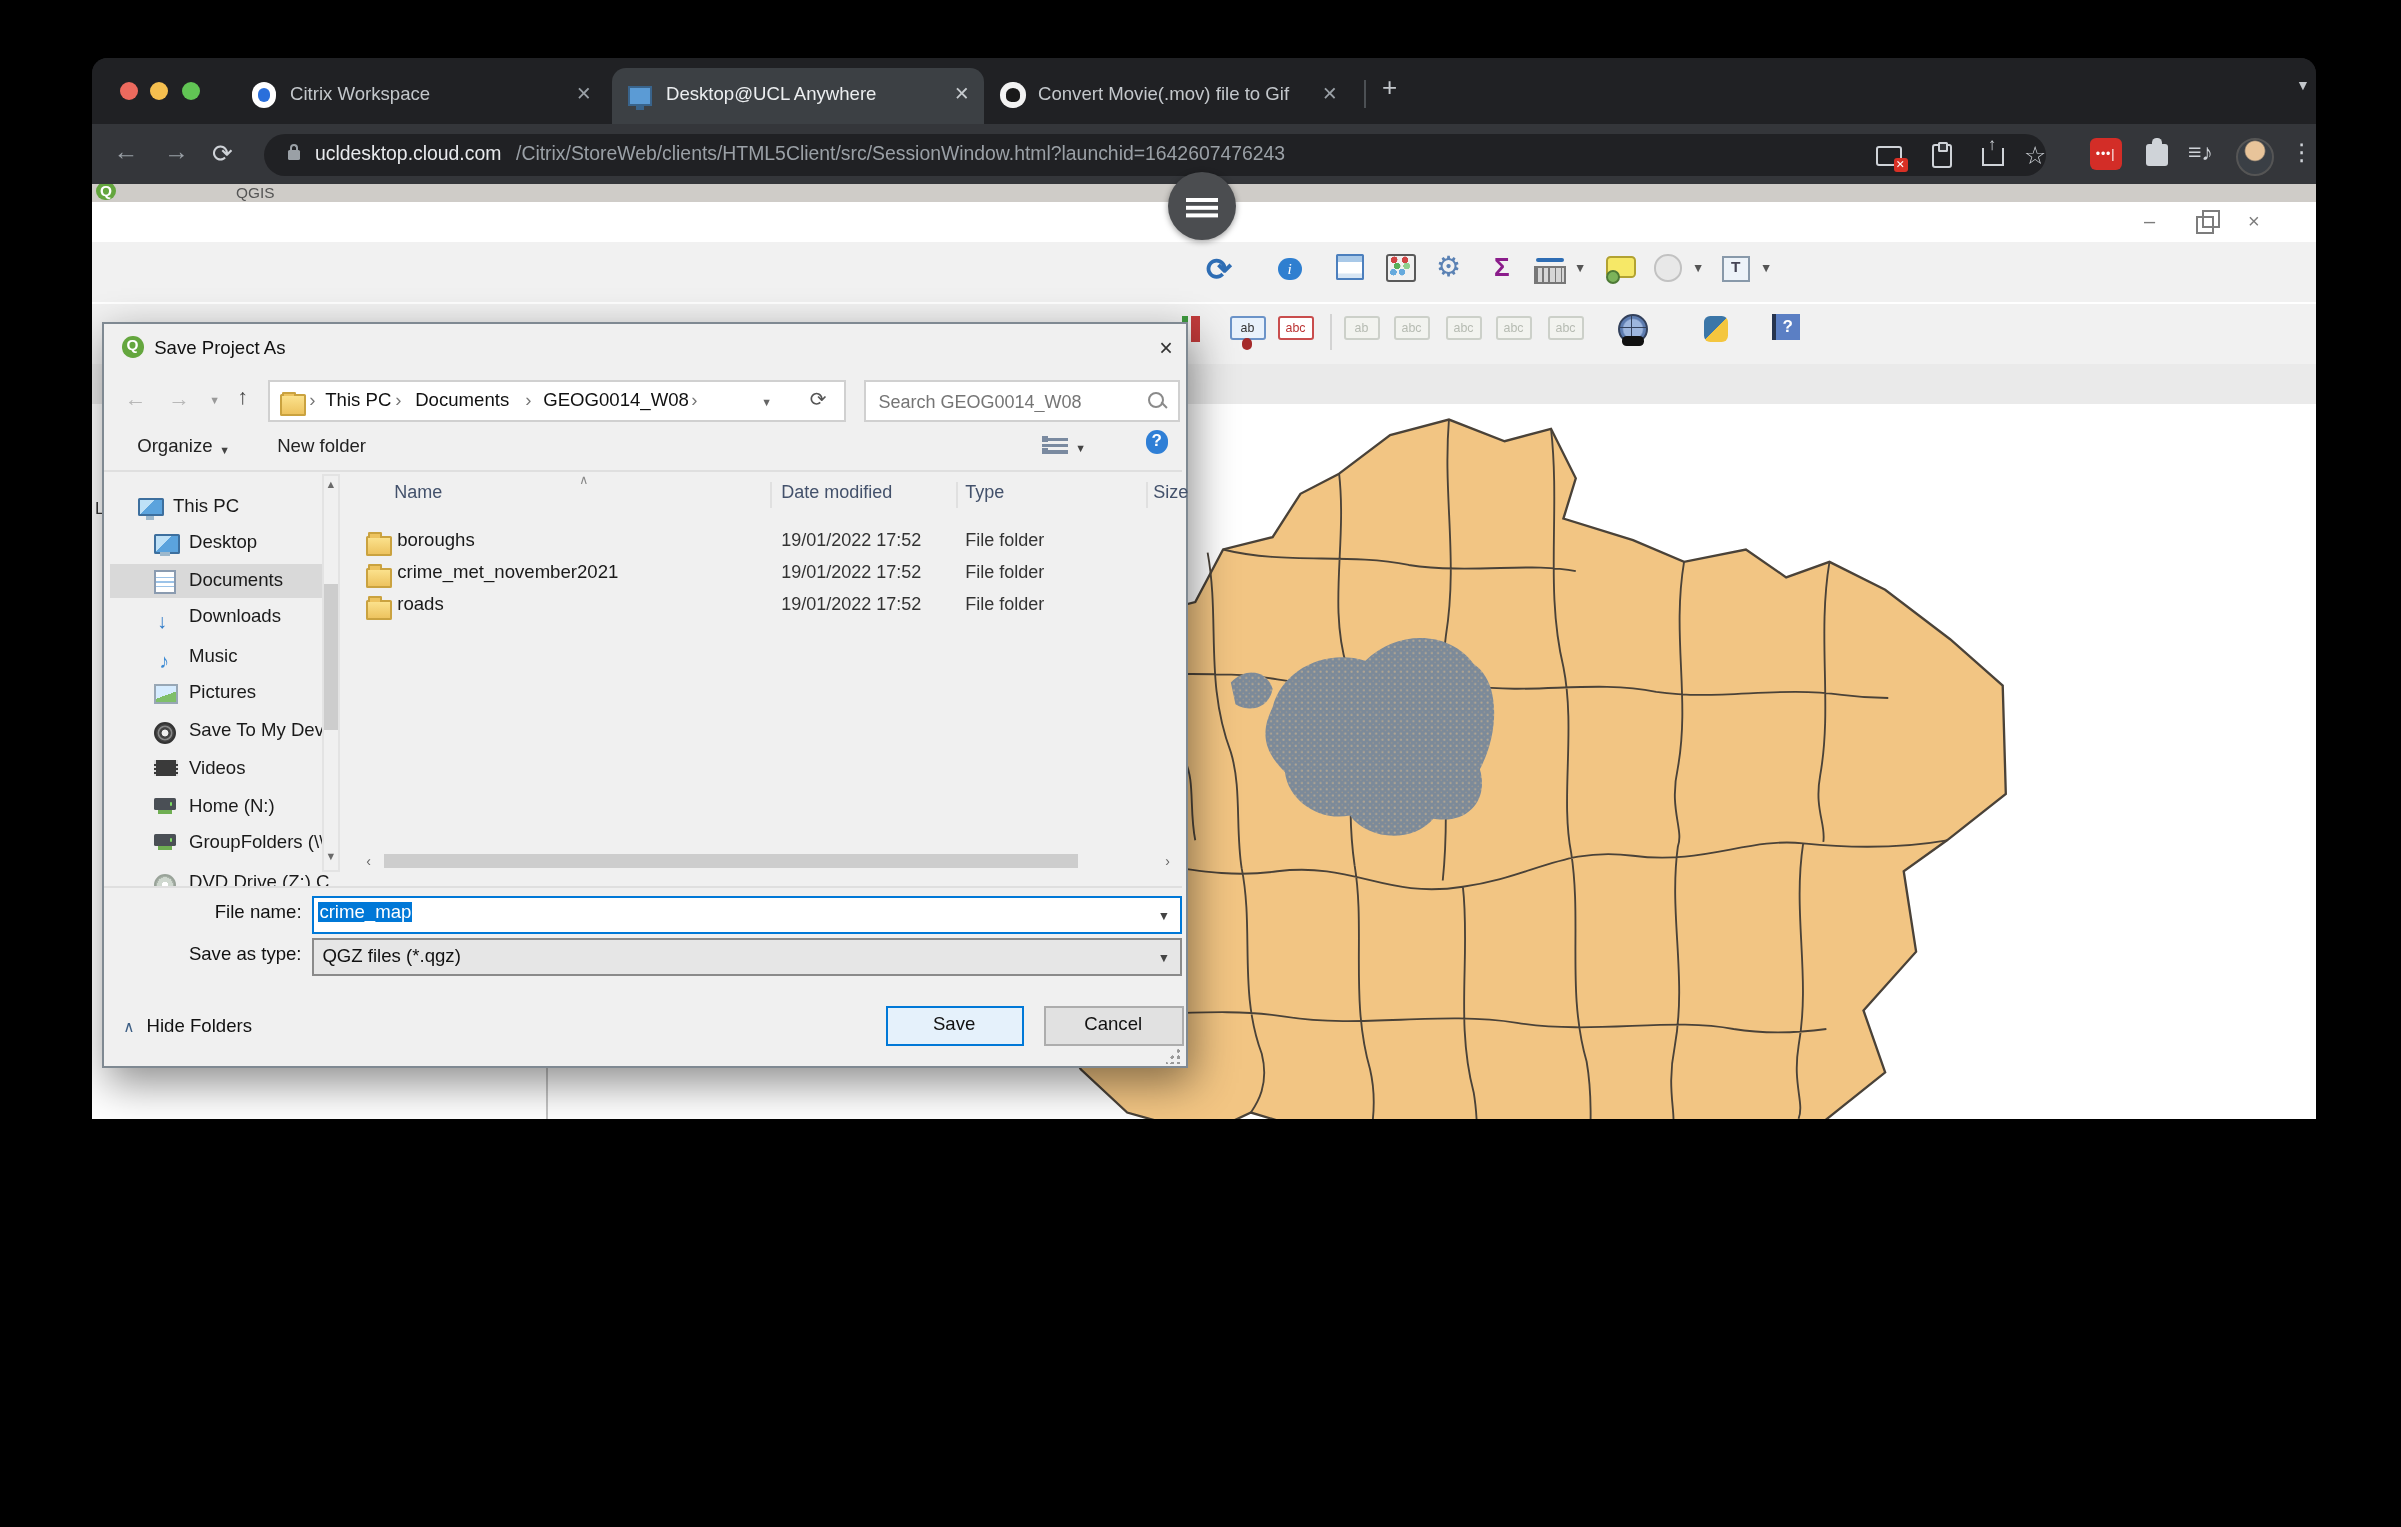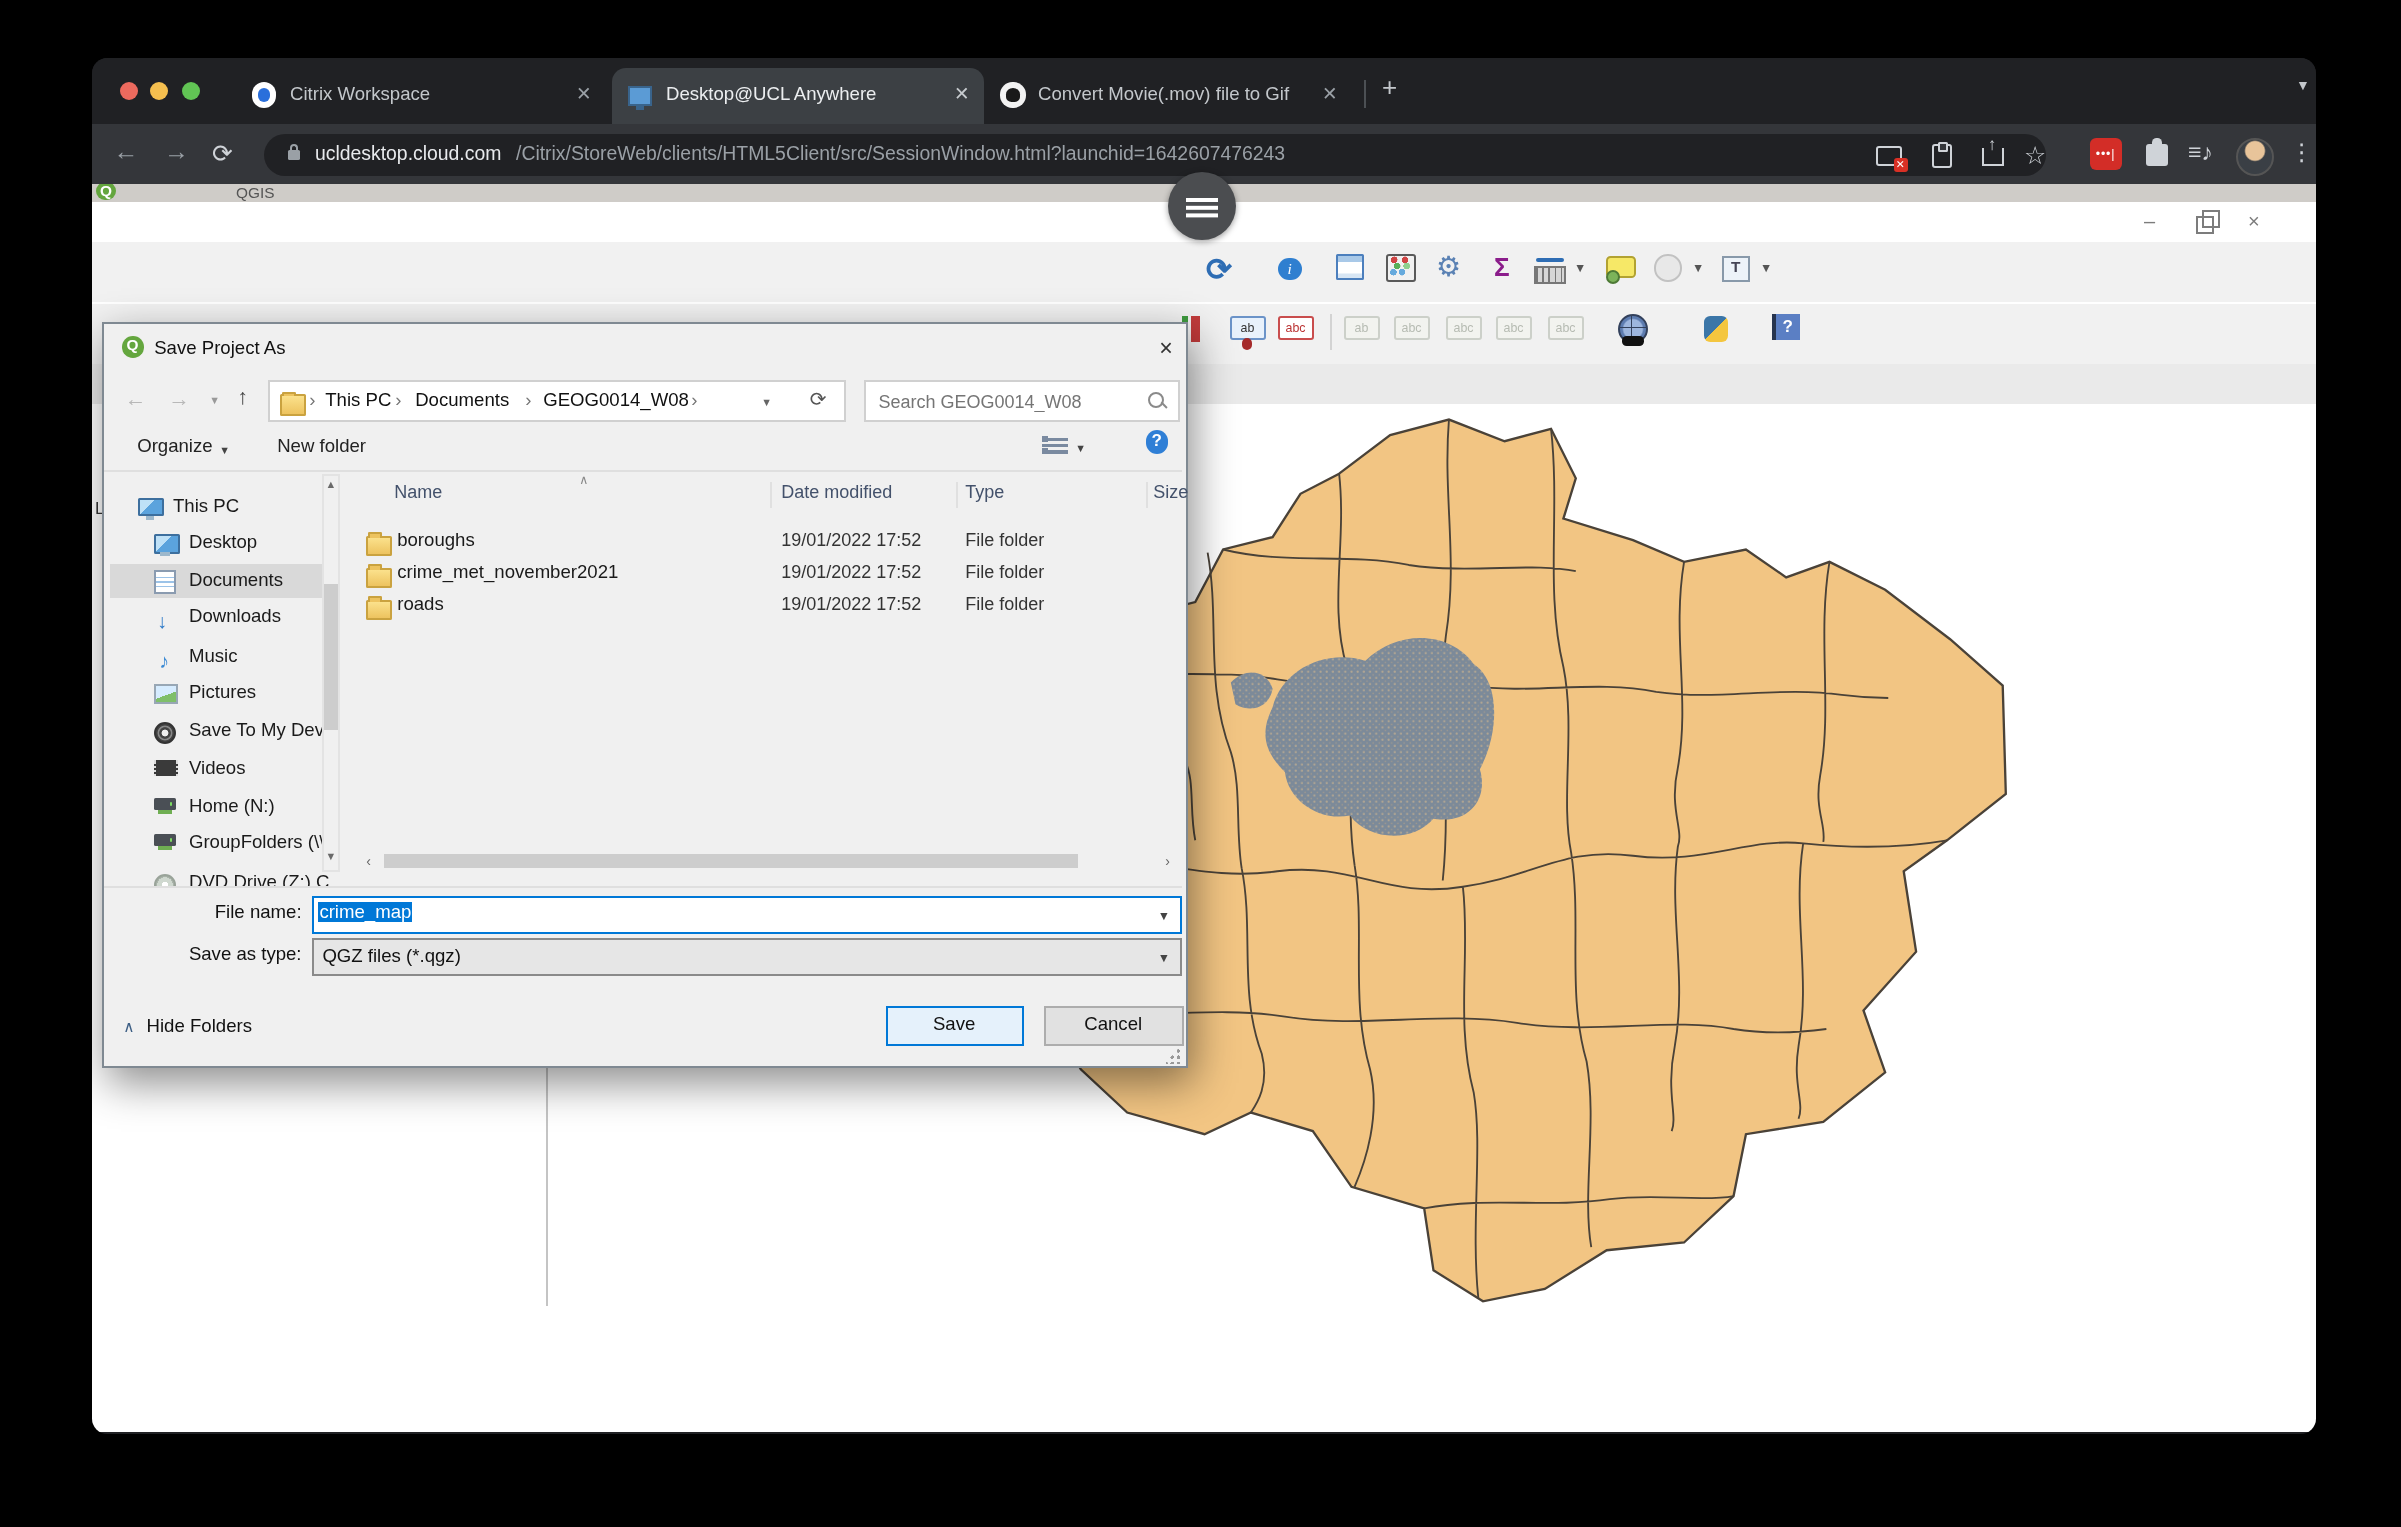--- a/index.html
+++ b/index.html
@@ -1,16 +1,16 @@
 <!DOCTYPE html>
 <html style="font-size:12.4px"><head>
 <meta charset="utf-8">
 <style>
   html,body{margin:0;padding:0;background:#000;}
-  .stage{width:2401px;height:1527px;background:#a16207;overflow:hidden;}
+  .stage{width:2401px;height:1119px;background:#a16207;overflow:hidden;}
   .scale{transform:scale(2);transform-origin:0 0;width:1201px;height:764px;}
   .screen{position:relative;width:1201px;height:764px;background:#000;font-family:"Liberation Sans",sans-serif;}
   .a{position:absolute;}
   
   .window{left:46px;top:29px;width:1112px;height:688px;border-radius:7.7px;overflow:hidden;background:#202124;}
   .tabbar{left:0;top:0;width:100%;height:32.5px;background:#202124;}
   .dot{width:9.3px;height:9.3px;border-radius:50%;top:11.6px;}
   .tab{top:4.6px;height:28px;border-radius:7px 7px 0 0;color:#c3c7cb;font-size:9.3px;overflow:hidden;}
   .tab.active{background:#3c4044;color:#eceef0;}
   .ttl{position:absolute;top:8.5px;white-space:nowrap;overflow:hidden;}

